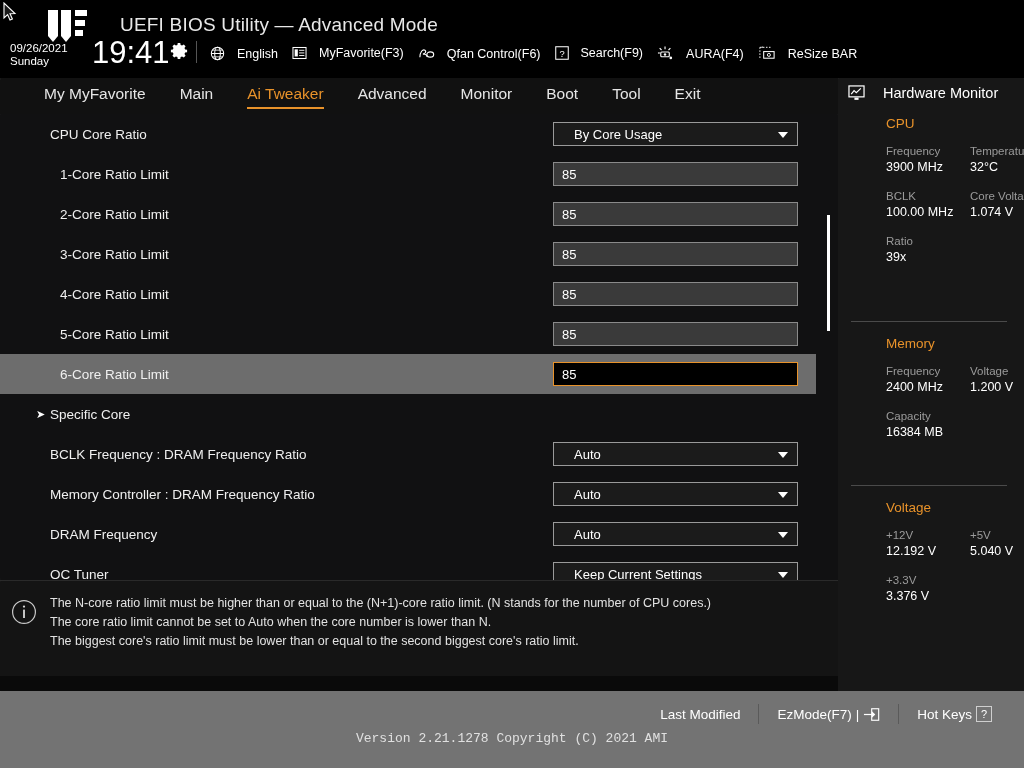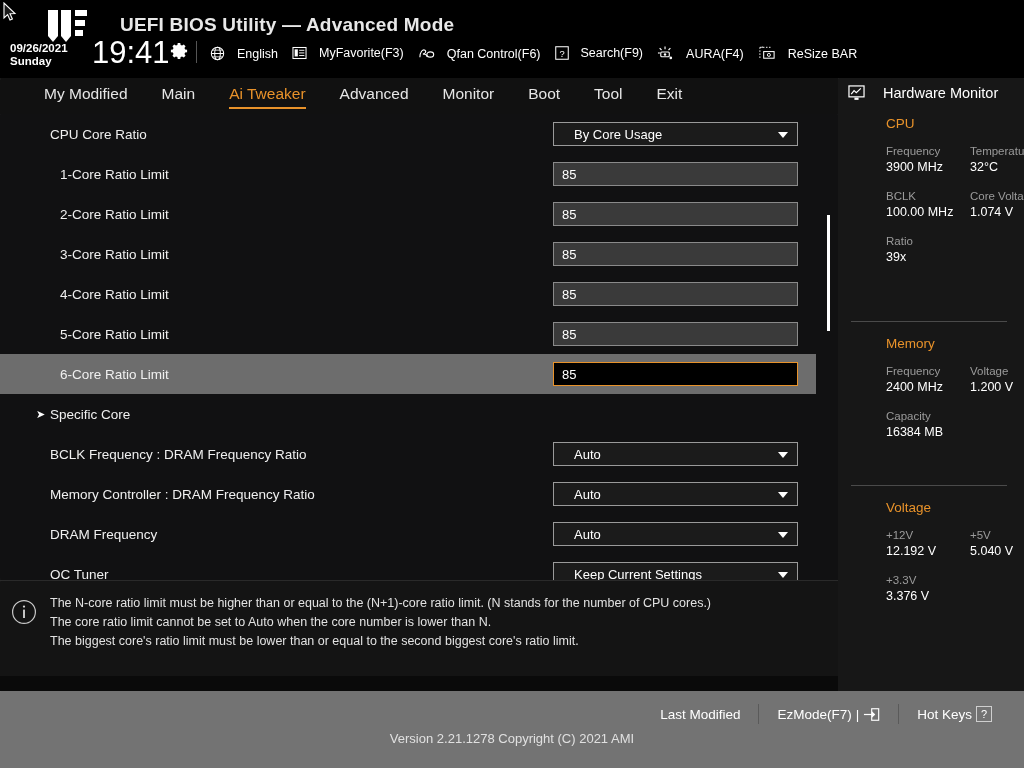--- a/index.html
+++ b/index.html
@@ -58,34 +58,33 @@
   .tuf-logo {
     position: absolute;
     left: 46px; top: 6px;
     width: 44px; height: 40px;
   }
 
   .title {
     position: absolute;
     left: 120px; top: 14px;
     font-size: 19px;
-    font-weight: bold;
+    font-weight: normal;
     color: #e8e8e8;
     letter-spacing: 0.2px;
     white-space: nowrap;
   }
 
   .datebox {
     position: absolute;
     left: 10px; top: 42px;
     font-size: 11.5px;
     line-height: 13px;
     color: #ffffff;
     white-space: nowrap;
-    font-weight: bold;
   }
 
   .clock {
     position: absolute;
     left: 92px; top: 36px;
     font-size: 31px;
     font-weight: normal;
     color: #ffffff;
     letter-spacing: 0px;
     line-height: 34px;
@@ -415,20 +414,21 @@
     font-size: 11px;
     line-height: 1;
   }
   .version {
     position: absolute;
     left: 0; top: 40px;
     width: 1024px;
     text-align: center;
     font-size: 13px;
     color: #e0e0e0;
+    font-family: Liberation Mono, monospace;
   }
 </style>
 </head>
 <body>
 
 <div class="screen">
   <div class="tex"></div>
 
   <div class="header">
     <div class="header-tex"></div>
@@ -525,21 +525,21 @@
         </svg>
         <span>ReSize BAR</span>
       </div>
 
     </div>
   </div>
 
   <div class="navbar">
     <div class="navbar-tex"></div>
     <div class="navlist">
-      <div class="navtab">My Modified</div>
+      <div class="navtab">My MyFavorite</div>
       <div class="navtab">Main</div>
       <div class="navtab active">Ai Tweaker</div>
       <div class="navtab">Advanced</div>
       <div class="navtab">Monitor</div>
       <div class="navtab">Boot</div>
       <div class="navtab">Tool</div>
       <div class="navtab">Exit</div>
     </div>
   </div>
 

